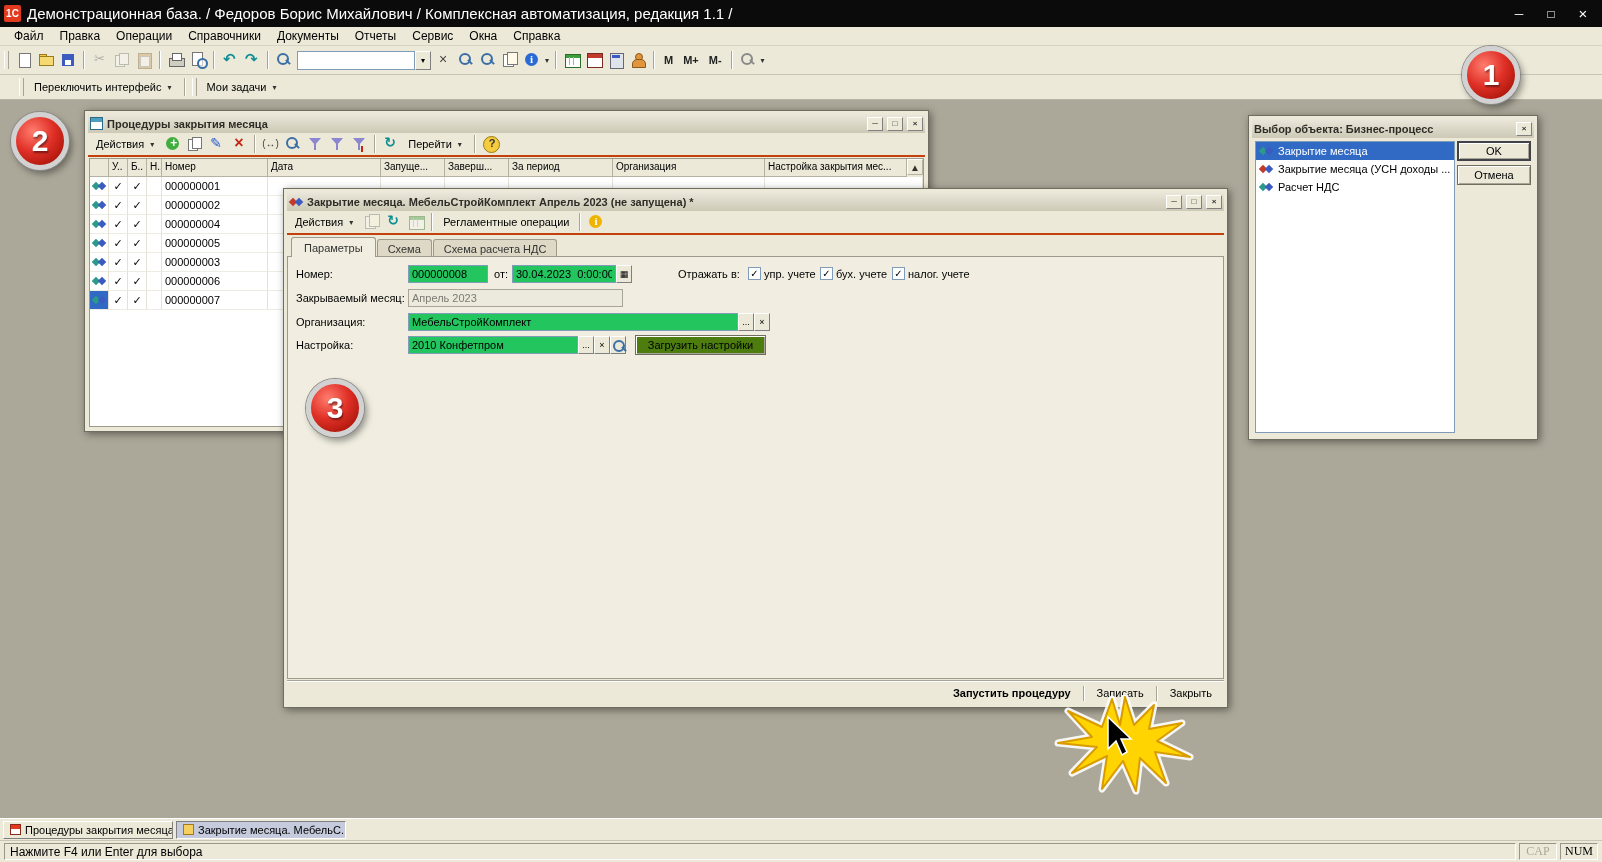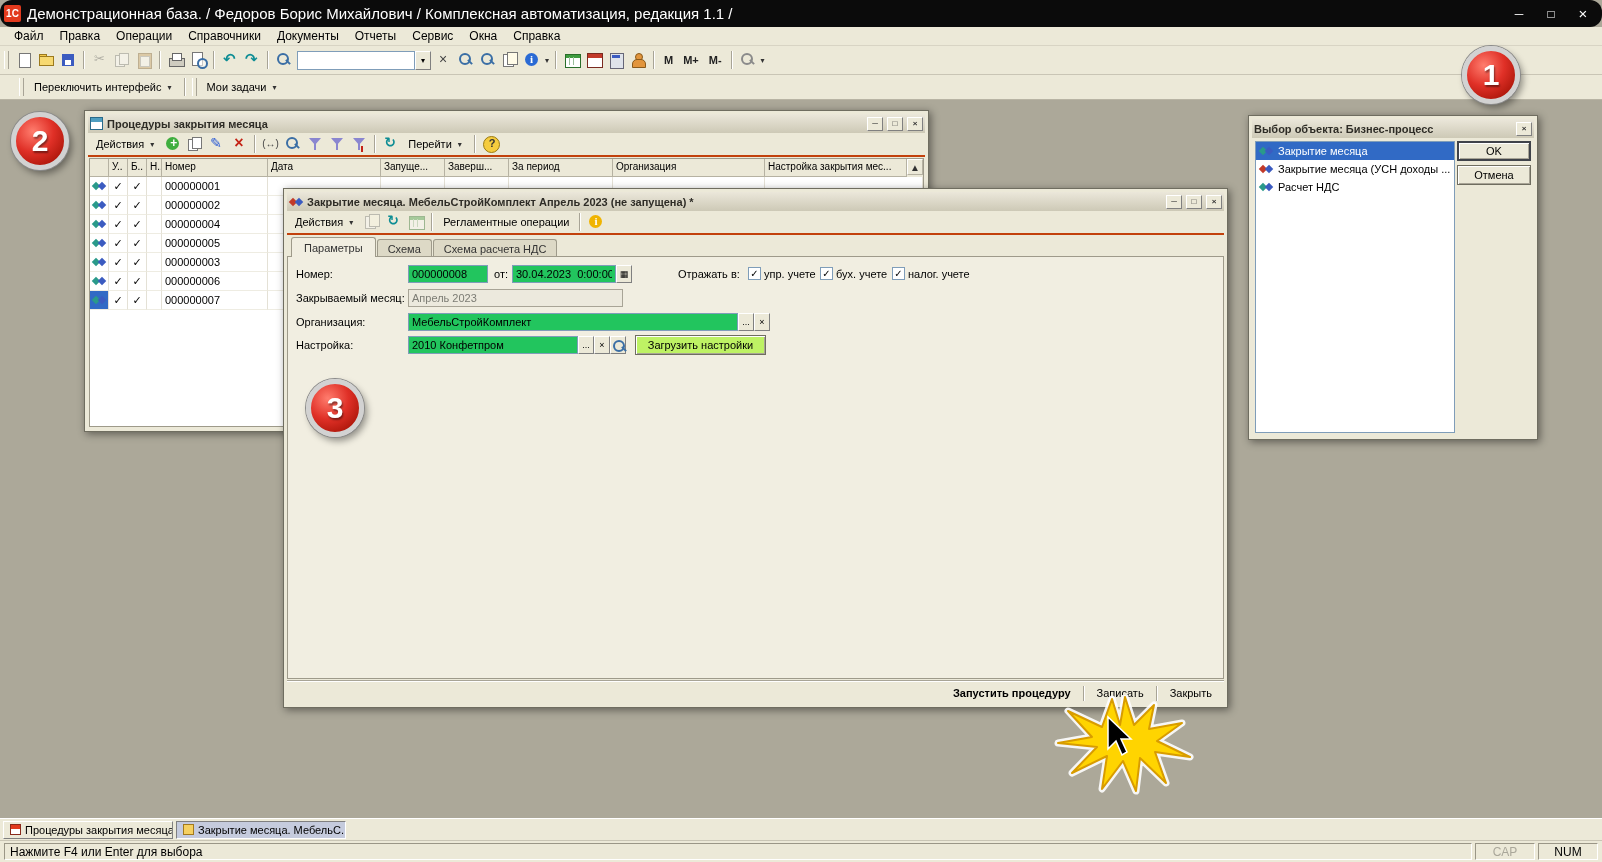--- a/index.html
+++ b/index.html
@@ -2,21 +2,21 @@
 <html><head>
 <meta charset="utf-8">
 <style>
   * { box-sizing: border-box; margin: 0; padding: 0; }
   html,body { width:1602px; height:862px; }
   body { font-family:"Liberation Sans","DejaVu Sans",sans-serif; font-size:11px; color:#000; }
   #screen { position:relative; width:1602px; height:862px; background:#aca899; overflow:hidden; }
 
   
   .titlebar { position:absolute; top:0; left:0; right:0; height:27px; background:#0b0b0b; color:#fff;
-    display:flex; align-items:center; padding:0 4px;border-radius:12px; }
+    display:flex; align-items:center; padding:0 4px; }
   .appicon { width:17px; height:17px; background:#e23a1e; color:#fff; font-weight:bold; font-size:10px;
     display:flex; align-items:center; justify-content:center; border-radius:2px; margin-right:6px; }
   .title-text { font-size:15px; flex:1; white-space:nowrap; overflow:hidden; }
   .win-ctl { width:30px; height:20px; display:flex; align-items:center; justify-content:center;
     color:#fff; font-size:12px; margin-left:2px; }
   .win-ctl.close { font-size:15px; }
 
   
   .menubar { position:absolute; top:27px; left:0; right:0; height:19px; background:#ece9d8;
     border-bottom:1px solid #d8d4c4; display:flex; align-items:center; padding-left:6px; }
@@ -135,21 +135,21 @@
   .fld-label { position:absolute; font-size:11px; color:#000; }
   .tbox { position:absolute; height:18px; border:1px solid #7f9db9; background:#22c55e; font-size:11px; padding:0 3px;
     font-family:"Liberation Sans","DejaVu Sans",sans-serif; }
   .tbox.disabled { background:#ece9dd; color:#7c7c74; border-color:#a8a496; }
   .side-btn { position:absolute; height:18px; width:16px; background:#ece9d8; border:1px solid; border-color:#fff #808080 #808080 #fff;
     font-size:9px; display:flex; align-items:center; justify-content:center; }
   .cbx { position:absolute; width:13px; height:13px; background:#fff; border:1px solid #7f9db9;
     display:flex; align-items:center; justify-content:center; }
   .cbx .tick { font-size:10px; line-height:10px; }
   .cb-label { position:absolute; font-size:11px; }
-  .pushbtn { position:absolute; height:20px; background:#bef264; border:1px solid #6f6d60;
+  .pushbtn { position:absolute; height:20px; background:#4d7c0f; border:1px solid #6f6d60;
     box-shadow:inset 1px 1px 0 #fff, inset -1px -1px 0 #a8a496; font-size:11px;
     display:flex; align-items:center; justify-content:center; padding:0 8px; }
   .form-footer { position:absolute; left:3px; right:3px; bottom:3px; height:23px; background:#ece9d8;
     border-top:1px solid #fff; box-shadow:0 -1px 0 #a8a496; display:flex; align-items:center; justify-content:flex-end; padding-right:4px; gap:2px; }
   .foot-btn { padding:2px 8px; font-size:11px; }
   .foot-btn.bold { font-weight:bold; }
   .fsep { width:2px; height:15px; border-left:1px solid #a8a496; border-right:1px solid #fff; margin:0 2px; }
 
   
   .listbox { position:absolute; left:6px; top:25px; width:200px; bottom:6px; background:#fff; border:1px solid #7f9db9; overflow:hidden; }
@@ -178,21 +178,21 @@
     white-space:nowrap; overflow:hidden; }
   .task-btn.active { background:#c5cbdd; border-color:#808080 #fff #fff #808080; }
   .task-ic { width:11px; height:11px; flex:none; }
   .task-ic.red { background:linear-gradient(#e23a1e 0 4px, #fff 4px); border:1px solid #8a2a1a; }
   .task-ic.yellow { background:#f5d060; border:1px solid #a2791c; }
   .statusbar { position:absolute; top:840px; left:0; right:0; height:22px; background:#ece9d8;
     border-top:1px solid #c9c5b5; display:flex; align-items:center; padding:2px 4px; gap:3px; }
   .status-panel { height:17px; border:1px solid; border-color:#9a9687 #fff #fff #9a9687; display:flex;
     align-items:center; padding:0 5px; font-size:12px; }
   .status-hint { flex:1; }
-  .kbd { width:60px; justify-content:center; }
+  .kbd { width:38px; justify-content:center;font-family:Liberation Serif, serif; }
   .kbd.off { color:#aaa79a; }
 </style>
 </head>
 <body>
 
 <div id="screen">
 
   <div class="titlebar">
     <div class="appicon">1С</div>
     <div class="title-text">Демонстрационная база. / Федоров Борис Михайлович /  Комплексная автоматизация, редакция 1.1 /</div>

